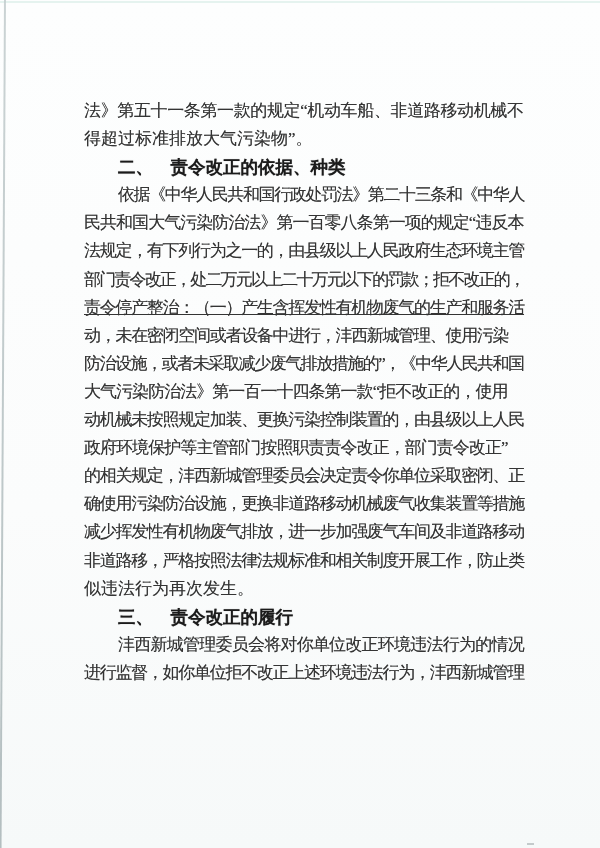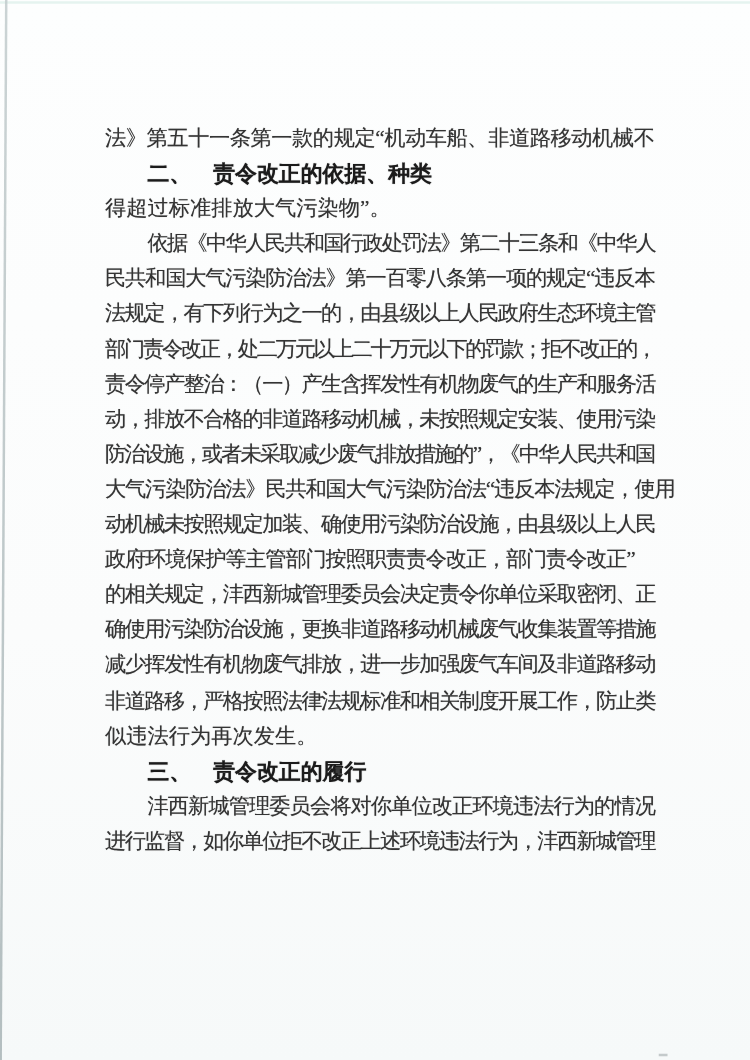--- a/index.html
+++ b/index.html
@@ -52,31 +52,31 @@
 </head>
 <body>
 
 <div class="page">
   <div class="edge-top"></div>
   <div class="edge-left"></div>
   <div class="corner-mark"></div>
 
   <div class="textblock">
     <div class="line fit" style="letter-spacing: -0.37037px;">法》第五十一条第一款的规定“机动车船、非道路移动机械不</div>
+    <div class="line">得超过标准排放大气污染物”。</div>
     <div class="line heading indent">二、　责令改正的依据、种类</div>
-    <div class="line">得超过标准排放大气污染物”。</div>
     <div class="line fit indent" style="letter-spacing: -1.38462px;">依据《中华人民共和国行政处罚法》第二十三条和《中华人</div>
     <div class="line fit" style="letter-spacing: -0.964286px;">民共和国大气污染防治法》第一百零八条第一项的规定“违反本</div>
     <div class="line fit" style="letter-spacing: -1.28571px;">法规定，有下列行为之一的，由县级以上人民政府生态环境主管</div>
     <div class="line fit" style="letter-spacing: -1.82759px; font-family: Liberation Serif, serif;">部门责令改正，处二万元以上二十万元以下的罚款；拒不改正的，</div>
-    <div class="line fit" style="letter-spacing: -1.28571px;">责令停产整治：（一）产生含挥发性有机物废气的生产和服务活</div>
-    <div class="line fit" style="letter-spacing: -1.28571px;">动，排放不合格的非道路移动机械，未按照规定安装、使用污染</div>
+    <div class="line fit" style="letter-spacing: -1.28571px; text-decoration: underline;">责令停产整治：（一）产生含挥发性有机物废气的生产和服务活</div>
+    <div class="line fit" style="letter-spacing: -1.28571px;">动，未在密闭空间或者设备中进行，沣西新城管理、使用污染</div>
     <div class="line fit" style="letter-spacing: -1.51724px;">防治设施，或者未采取减少废气排放措施的”，《中华人民共和国</div>
-    <div class="line fit" style="letter-spacing: -0.964286px;">大气污染防治法》民共和国大气污染防治法“违反本法规定，使用</div>
-    <div class="line fit" style="letter-spacing: -1.28571px;">动机械未按照规定加装、确使用污染防治设施，由县级以上人民</div>
+    <div class="line fit" style="letter-spacing: -0.964286px;">大气污染防治法》第一百一十四条第一款“拒不改正的，使用</div>
+    <div class="line fit" style="letter-spacing: -1.28571px;">动机械未按照规定加装、更换污染控制装置的，由县级以上人民</div>
     <div class="line fit" style="letter-spacing: -0.964286px;">政府环境保护等主管部门按照职责责令改正，部门责令改正”</div>
     <div class="line fit" style="letter-spacing: -1.28571px;">的相关规定，沣西新城管理委员会决定责令你单位采取密闭、正</div>
     <div class="line fit" style="letter-spacing: -1.28571px;">确使用污染防治设施，更换非道路移动机械废气收集装置等措施</div>
     <div class="line fit" style="letter-spacing: -1.28571px;">减少挥发性有机物废气排放，进一步加强废气车间及非道路移动</div>
     <div class="line fit" style="letter-spacing: -1.28571px;">非道路移，严格按照法律法规标准和相关制度开展工作，防止类</div>
     <div class="line">似违法行为再次发生。</div>
     <div class="line heading indent">三、　责令改正的履行</div>
     <div class="line fit indent" style="letter-spacing: -0.76px;">沣西新城管理委员会将对你单位改正环境违法行为的情况</div>
     <div class="line fit" style="letter-spacing: -1.28571px;">进行监督，如你单位拒不改正上述环境违法行为，沣西新城管理</div>
   </div>

